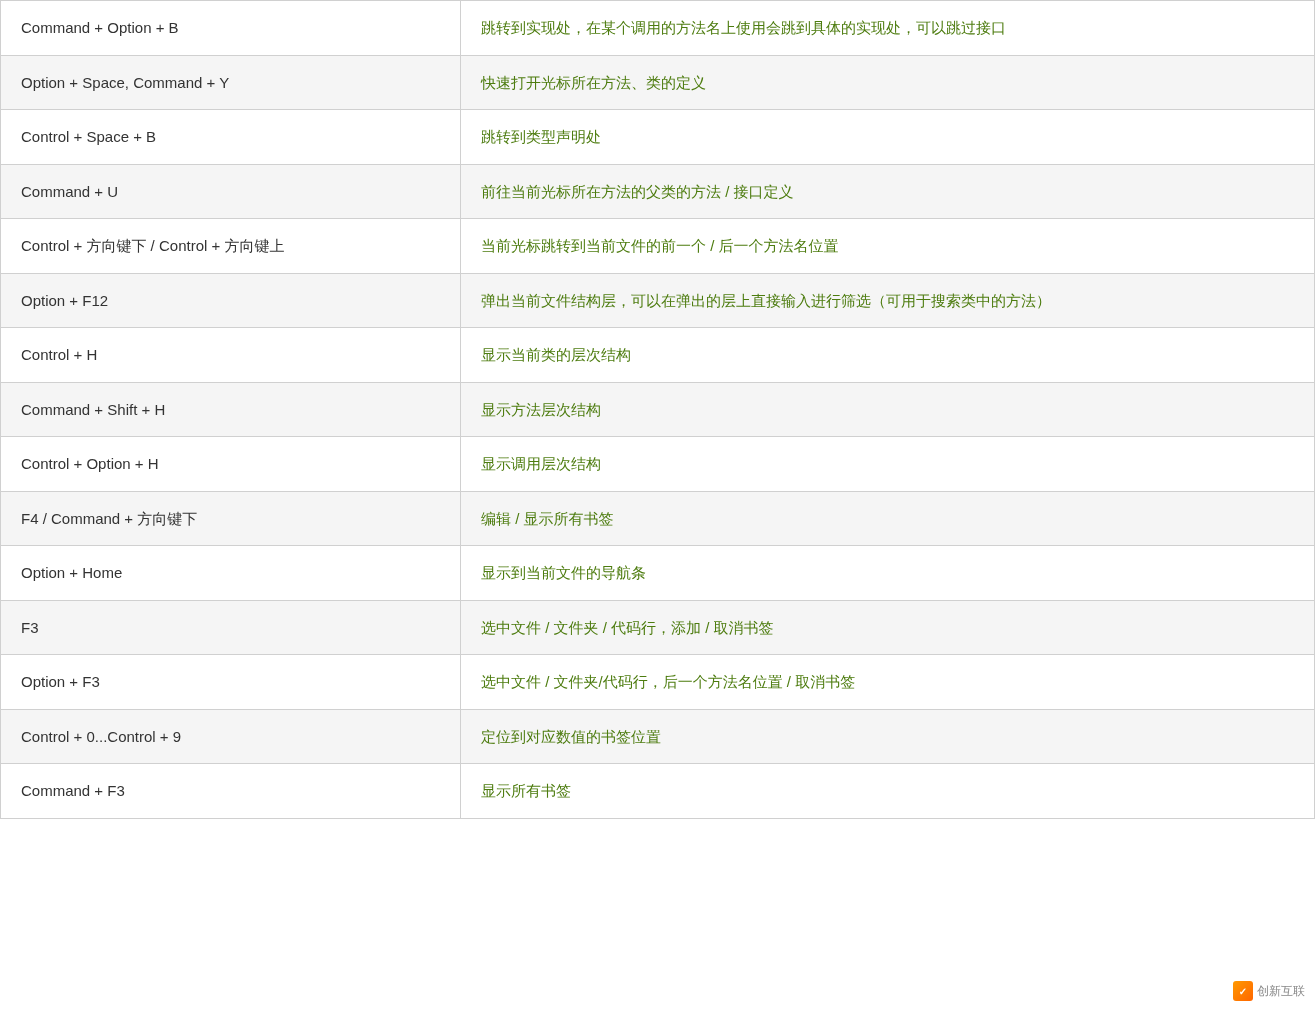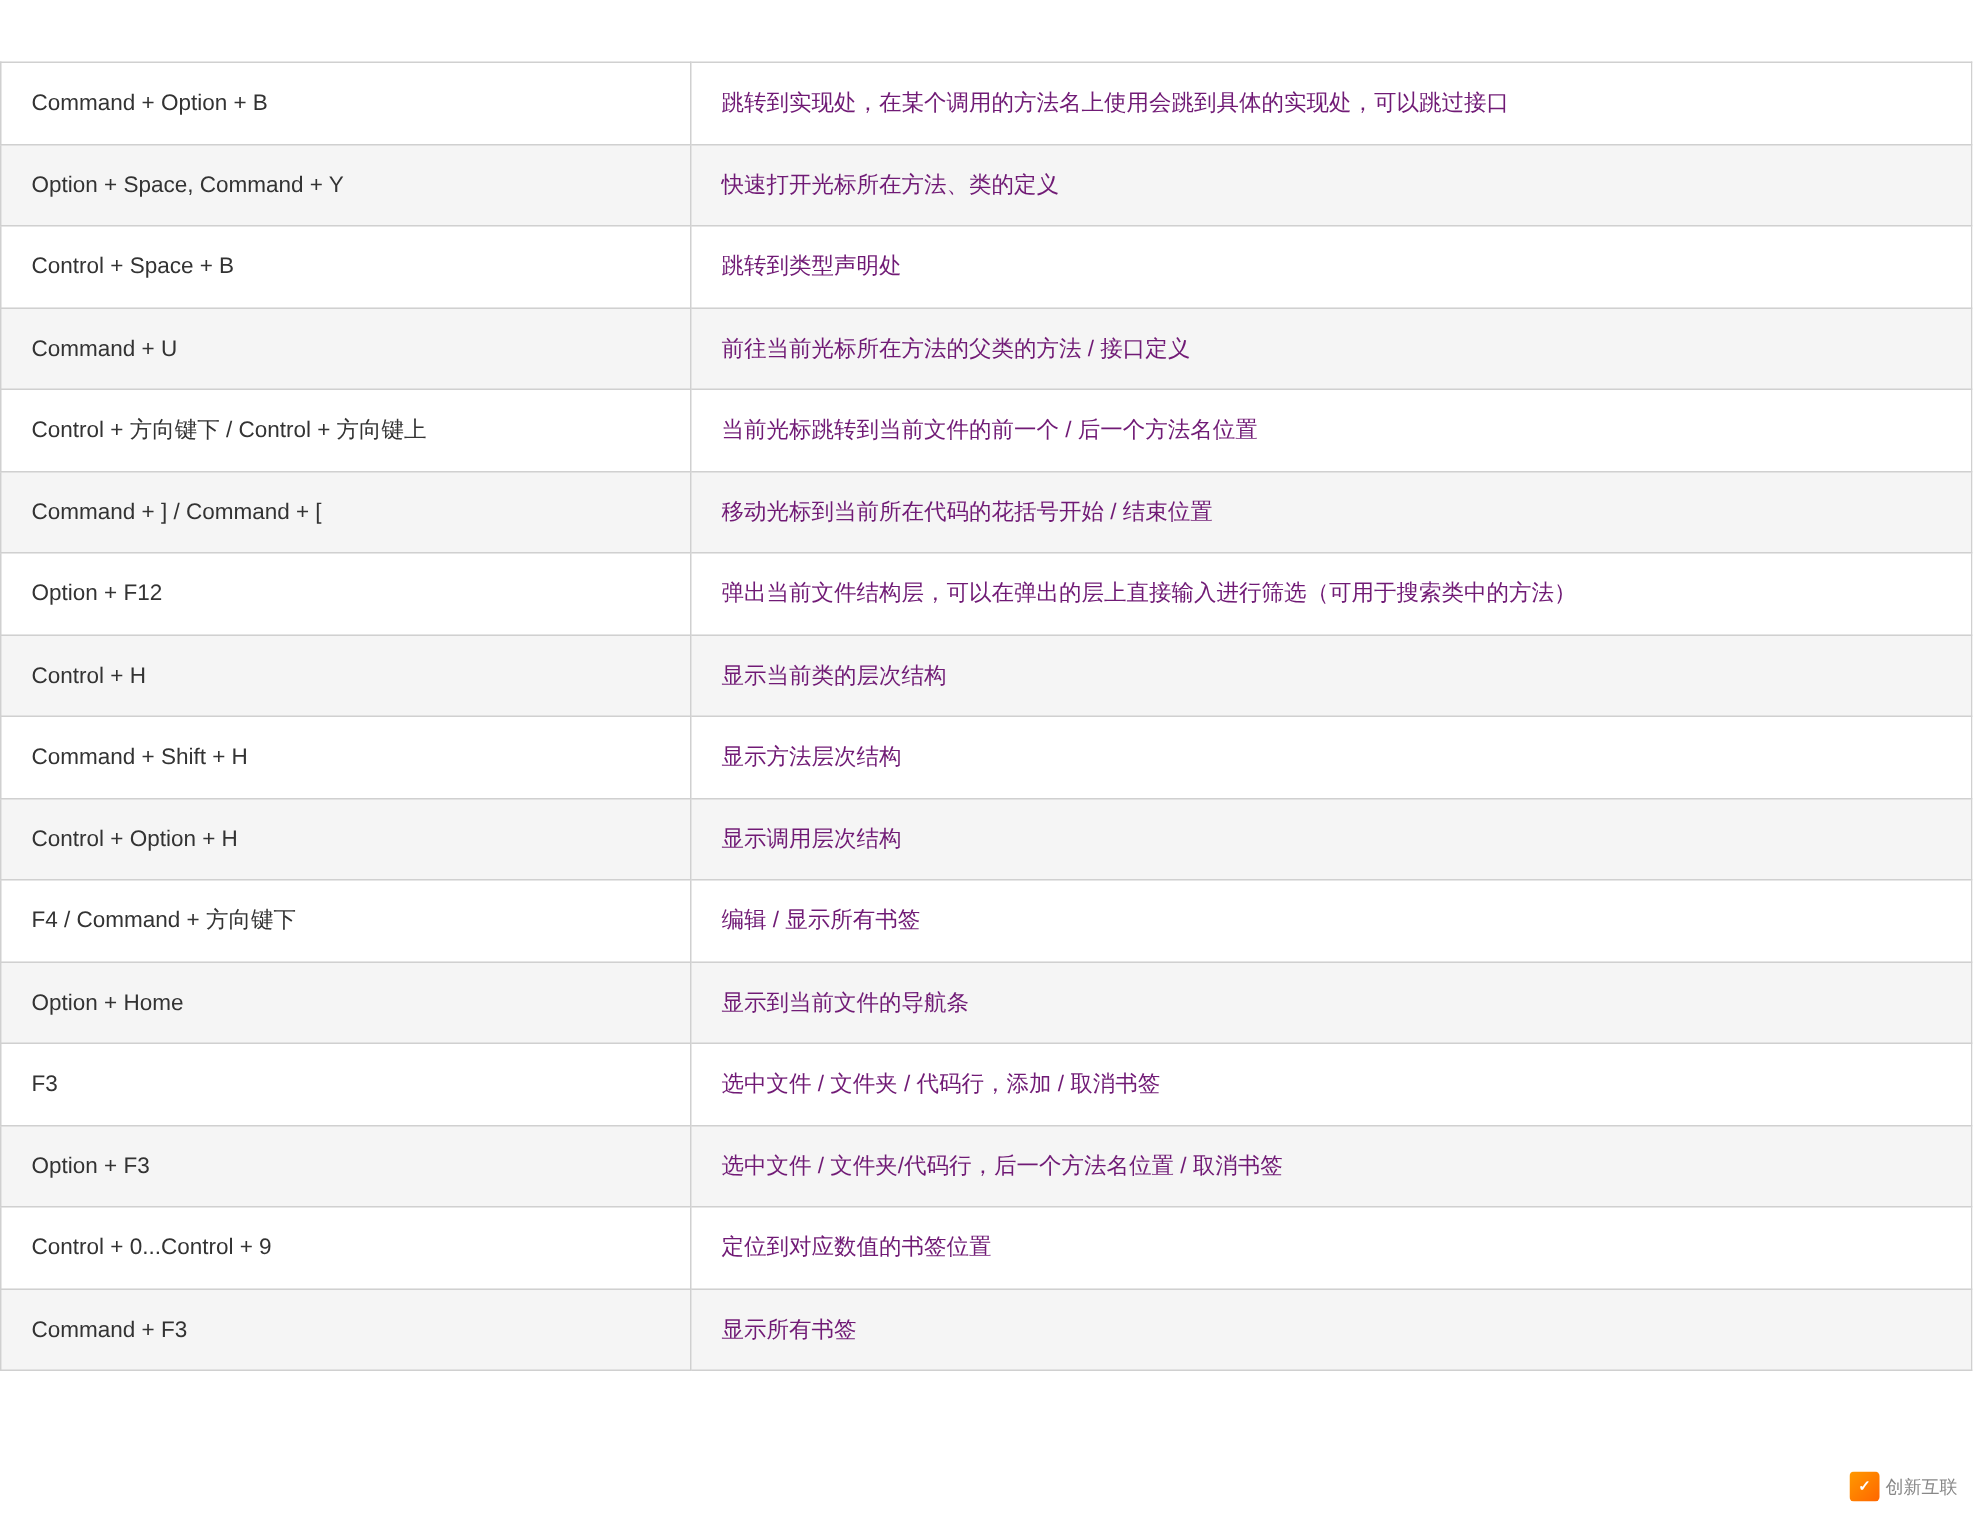--- a/index.html
+++ b/index.html
@@ -5,41 +5,40 @@
     * { box-sizing: border-box; margin: 0; padding: 0; }
     body {
       font-family: "PingFang SC", "Microsoft YaHei", "Helvetica Neue", Arial, sans-serif;
       font-size: 15px;
       background: #fff;
       color: #222;
     }
     table {
       width: 1315px;
       border-collapse: collapse;
-      margin-top: 41px;
     }
     td {
       border: 1px solid #d0d0d0;
       padding: 14px 20px;
       vertical-align: top;
       line-height: 1.7;
     }
     tr:nth-child(odd) td {
       background: #fff;
     }
     tr:nth-child(even) td {
       background: #f5f5f5;
     }
     td:first-child {
       width: 460px;
       color: #333;
       white-space: pre-wrap;
     }
     td:last-child {
-      color: #701a75;
+      color: #4d7c0f;
     }
     .watermark {
       position: fixed;
       bottom: 10px;
       right: 10px;
       font-size: 12px;
       color: #888;
       display: flex;
       align-items: center;
       gap: 4px;
@@ -76,24 +75,20 @@
       </tr>
       <tr>
         <td>Command + U</td>
         <td>前往当前光标所在方法的父类的方法 / 接口定义</td>
       </tr>
       <tr>
         <td>Control + 方向键下 / Control + 方向键上</td>
         <td>当前光标跳转到当前文件的前一个 / 后一个方法名位置</td>
       </tr>
       <tr>
-        <td>Command + ] / Command + [</td>
-        <td>移动光标到当前所在代码的花括号开始 / 结束位置</td>
-      </tr>
-      <tr>
         <td>Option + F12</td>
         <td>弹出当前文件结构层，可以在弹出的层上直接输入进行筛选（可用于搜索类中的方法）</td>
       </tr>
       <tr>
         <td>Control + H</td>
         <td>显示当前类的层次结构</td>
       </tr>
       <tr>
         <td>Command + Shift + H</td>
         <td>显示方法层次结构</td>

